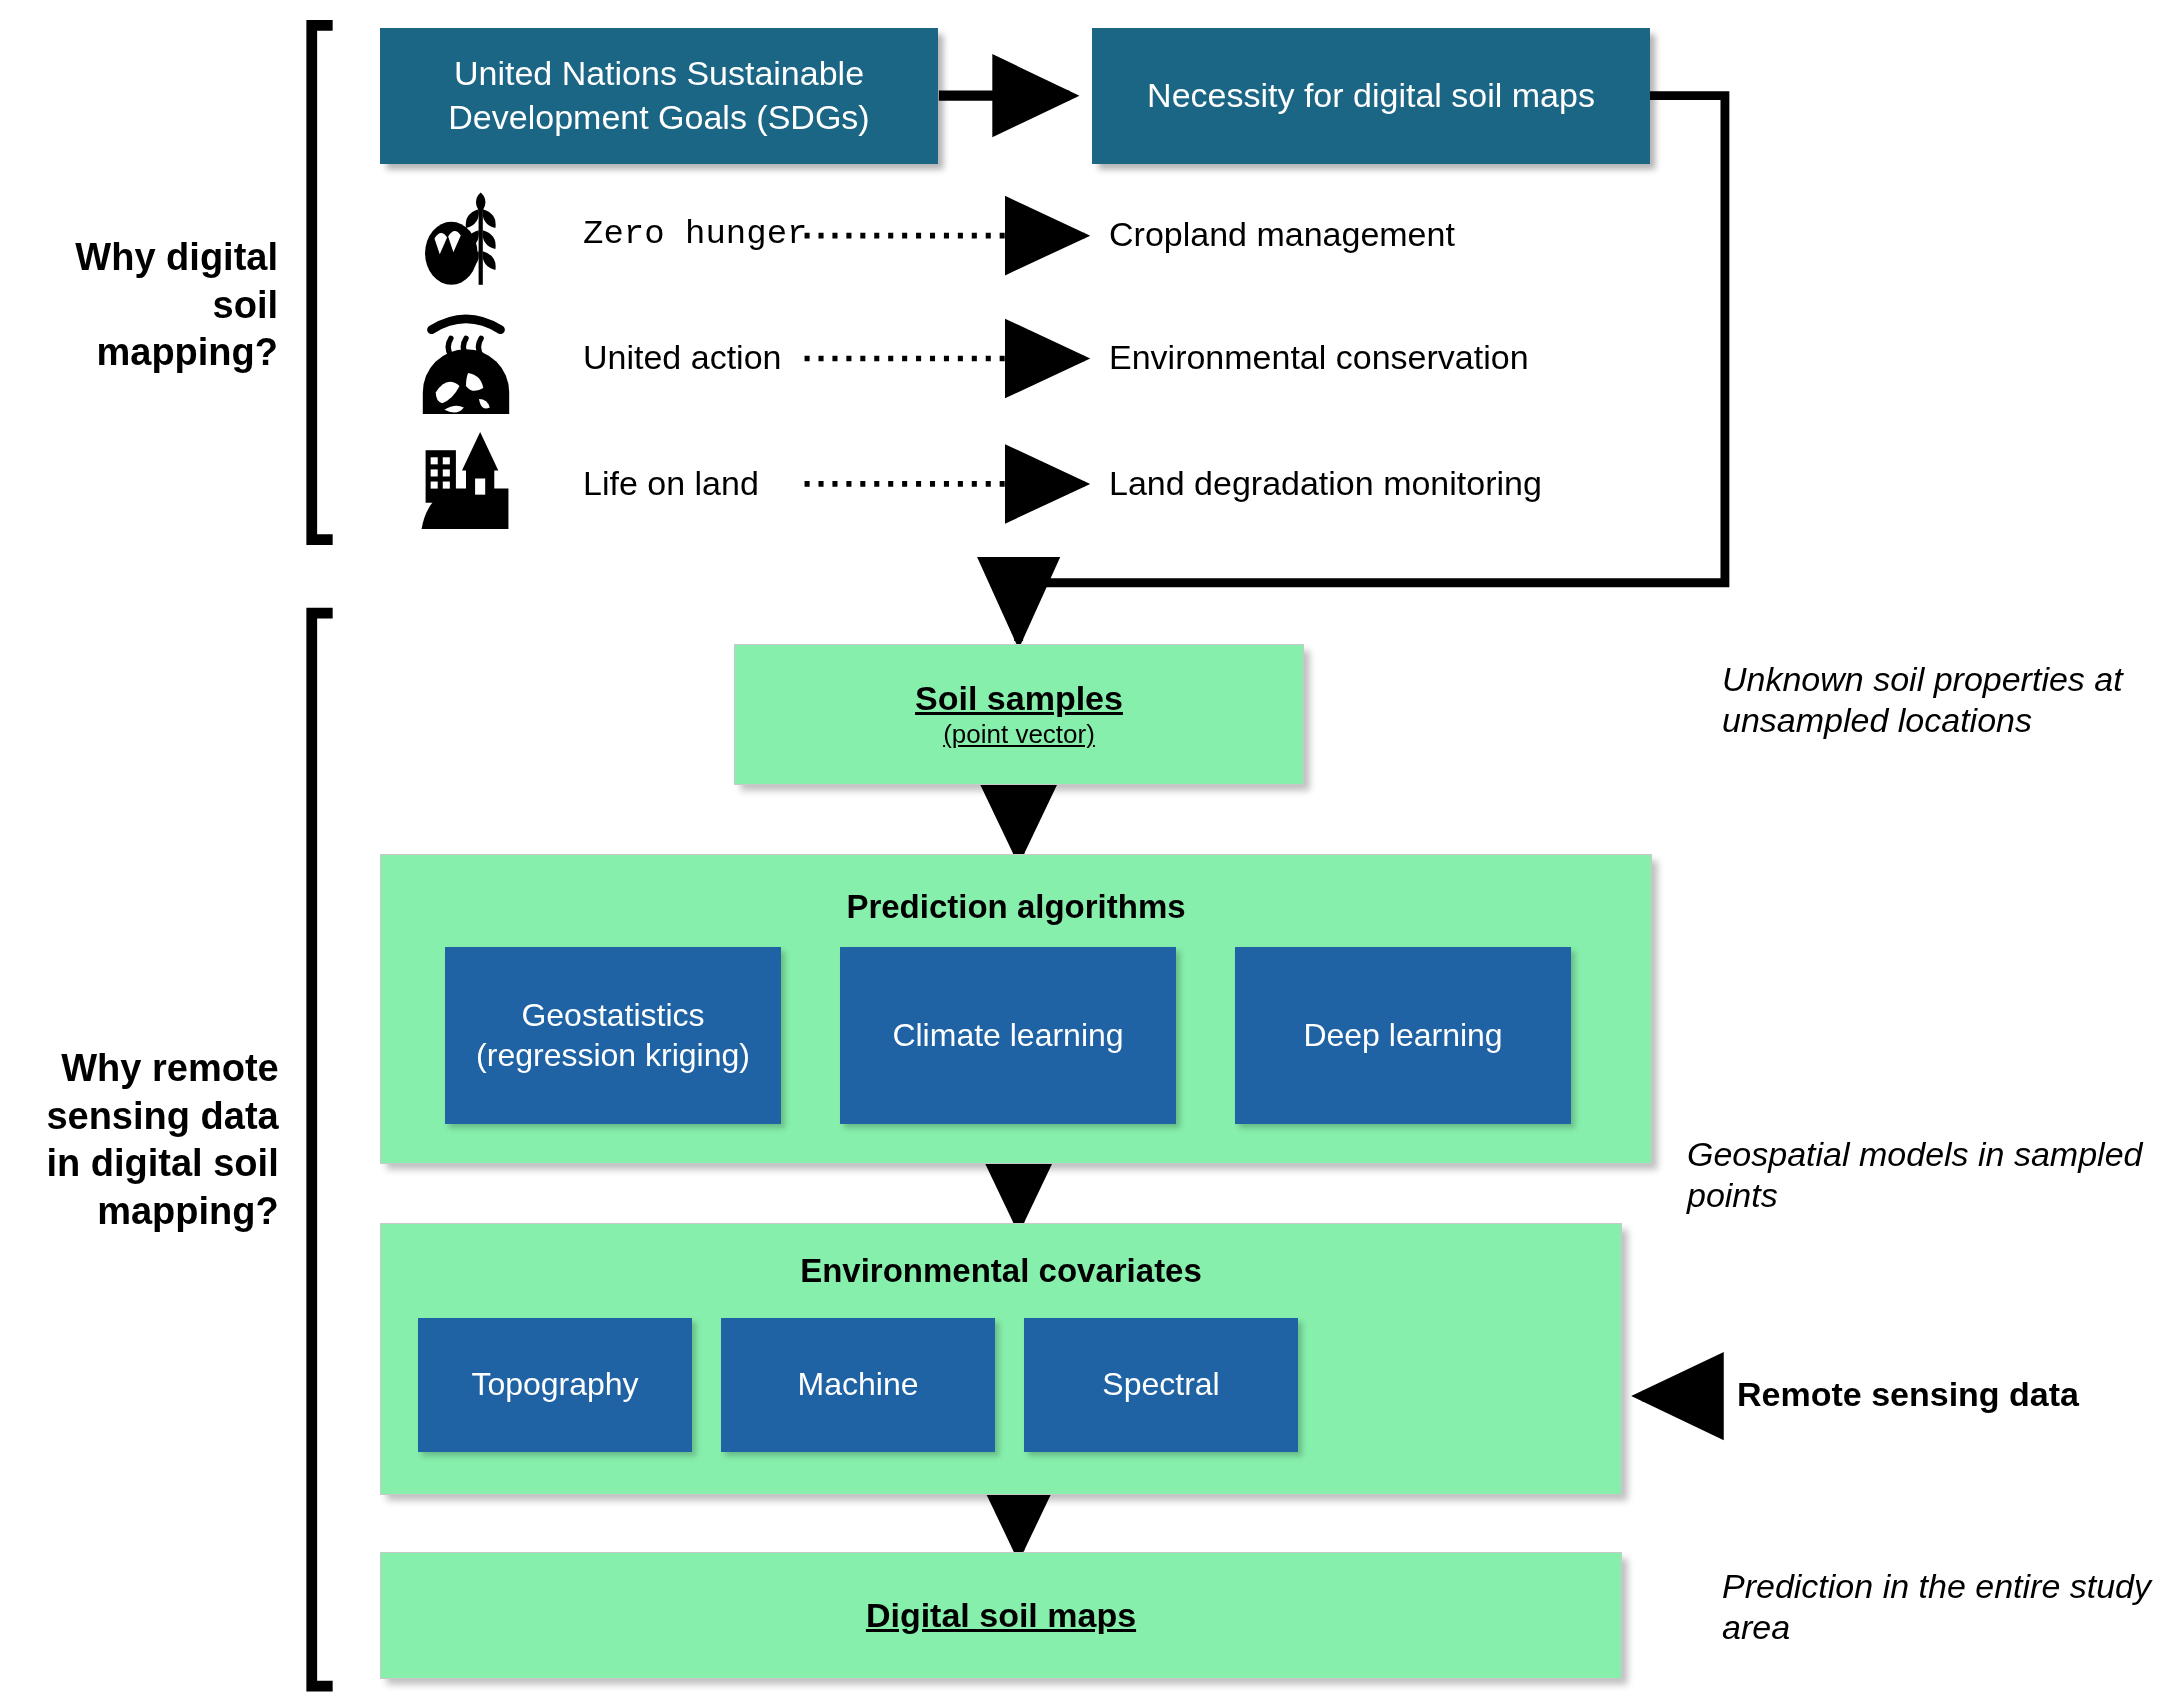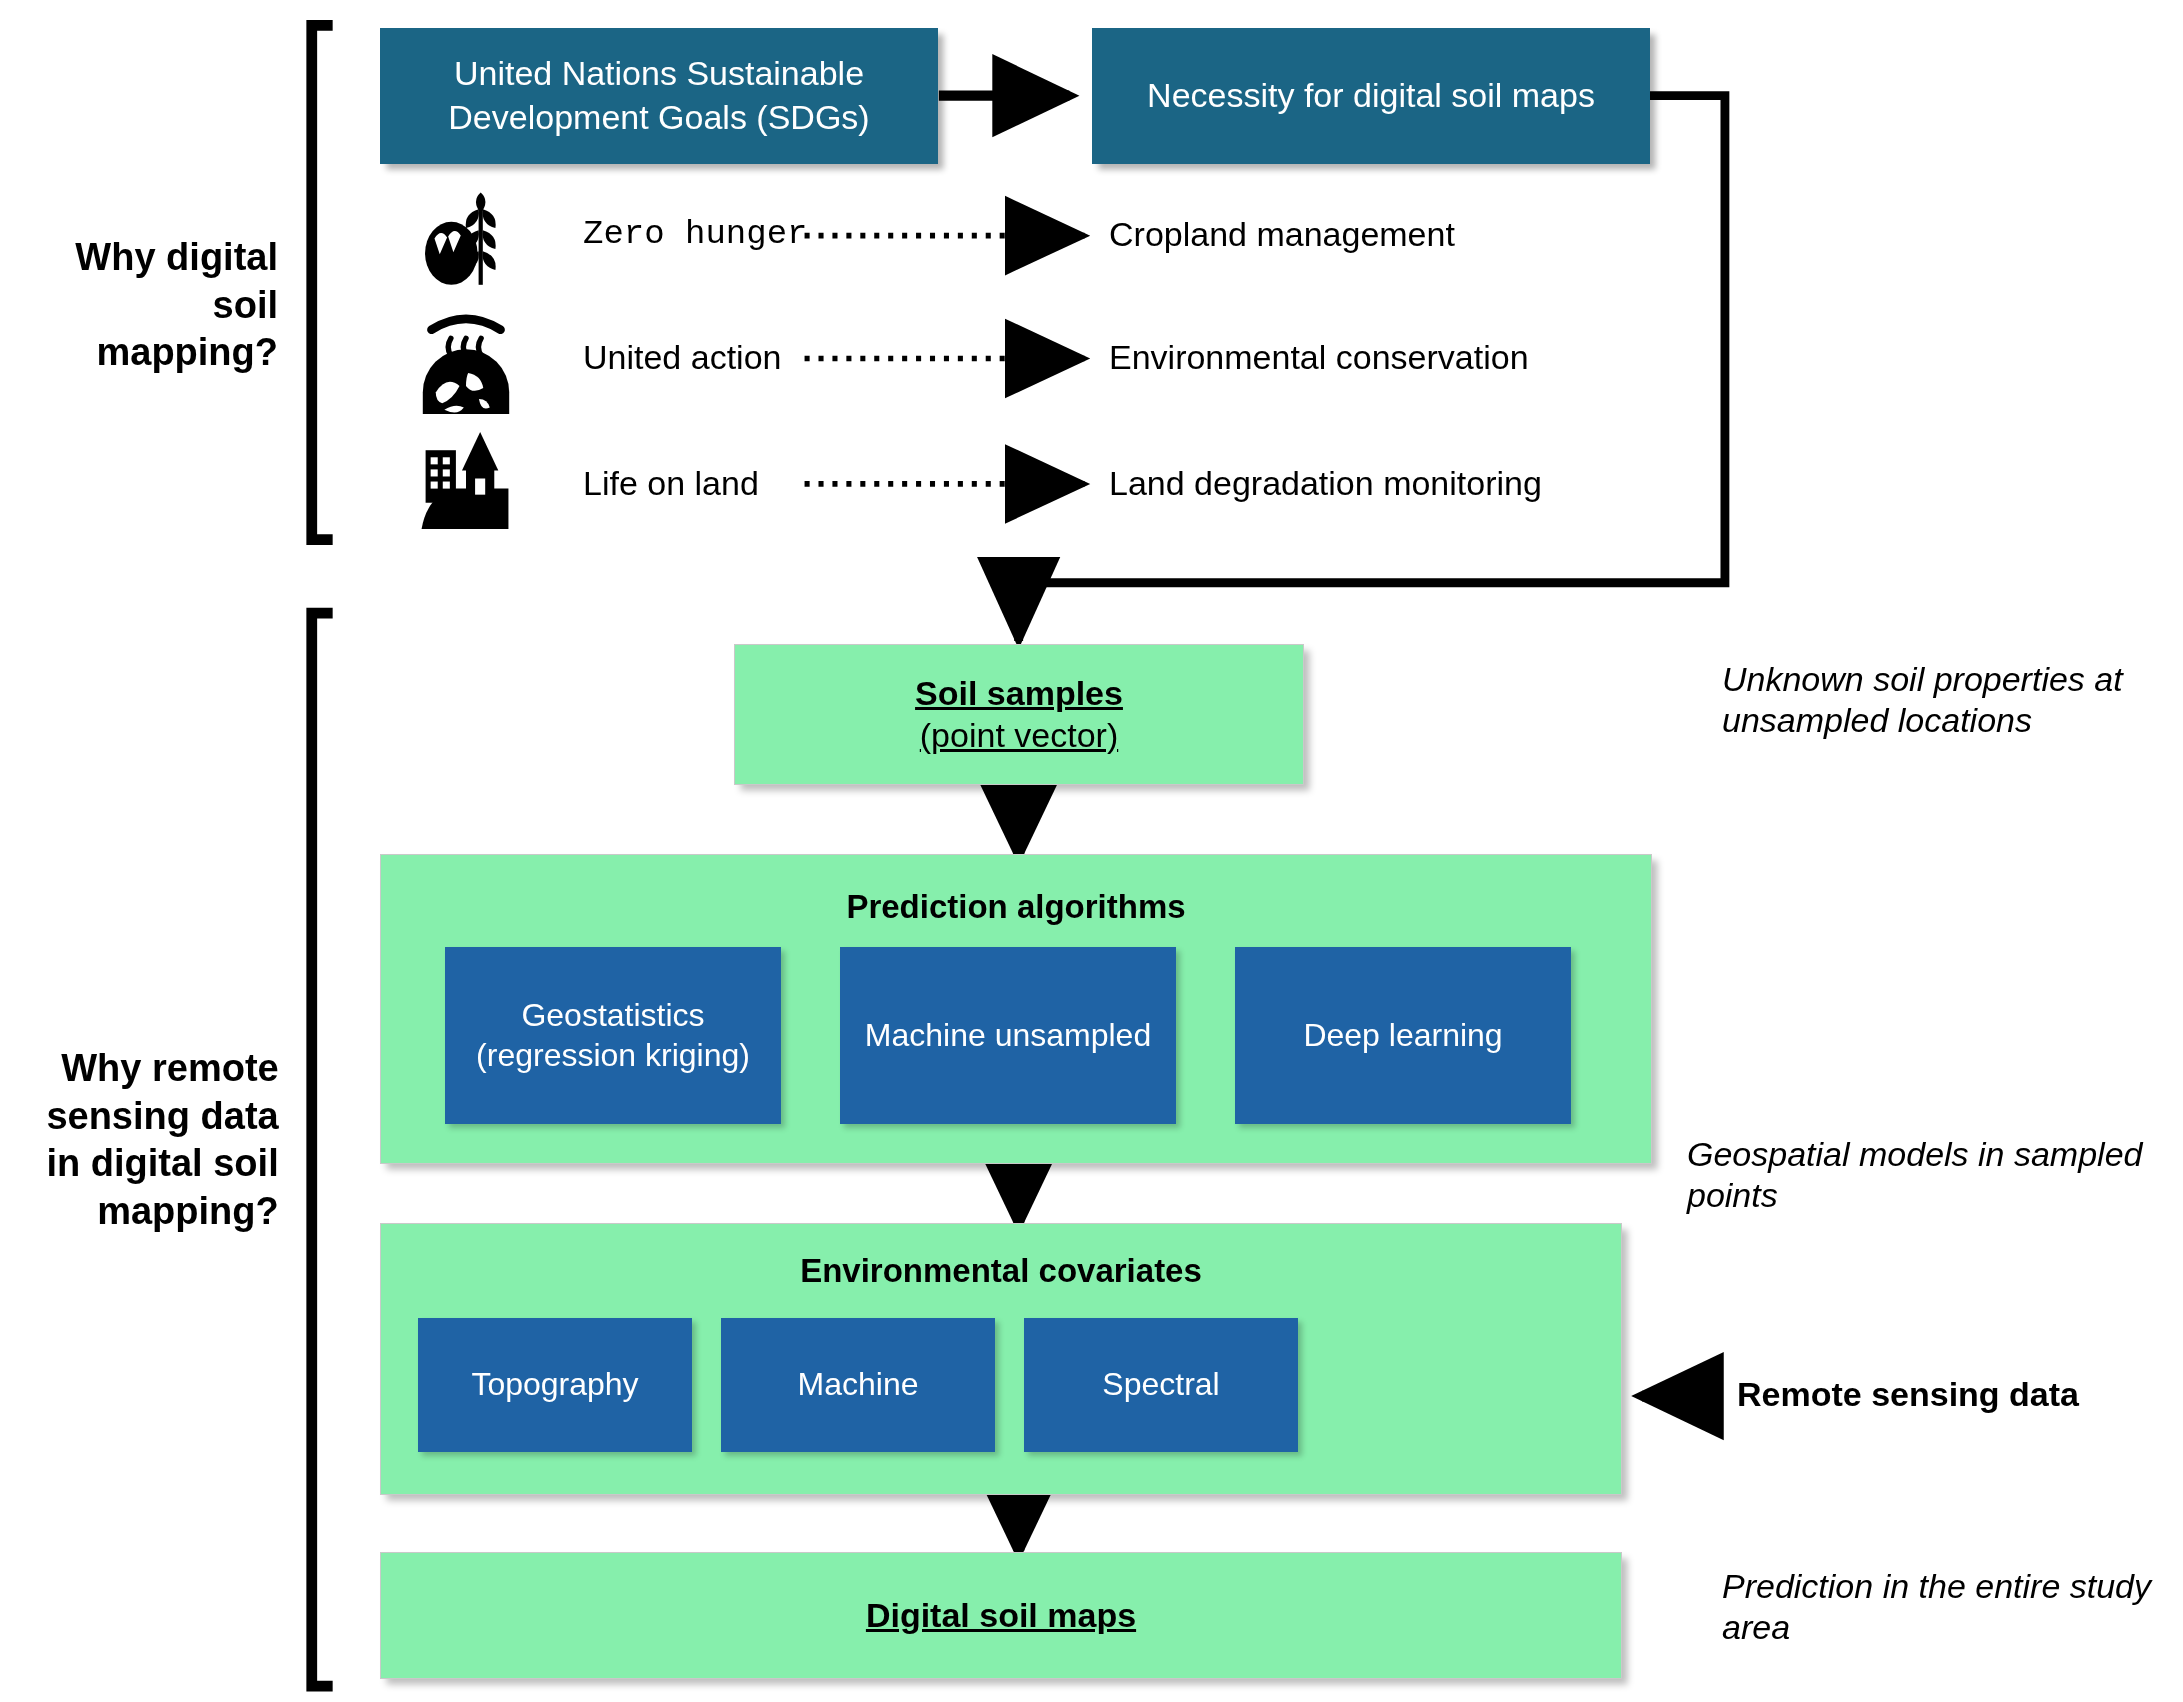--- a/index.html
+++ b/index.html
@@ -83,21 +83,21 @@
     line-height: 1.25;
     text-align: right;
     white-space: pre-line;
   }
 
   .box-heading {
     font-weight: bold;
     font-size: 34px;
   }
   .box-sub {
-    font-size: 34px;
+    font-size: 26px;
   }
 
   .stack-center {
     display: flex;
     flex-direction: column;
     align-items: center;
     justify-content: center;
     text-align: center;
     line-height: 1.22;
   }
@@ -254,21 +254,21 @@
   <div class="abs grey-panel stack-center" style="left:734px; top:644px; width:570px; height:141px;">
     <div class="box-heading">Soil samples</div>
     <div class="box-sub">(point vector)</div>
   </div>
   <div class="abs plain ital" style="left:1722px; top:659px; width:463px;">Unknown soil properties at unsampled locations</div>
 
   <div class="abs grey-panel" style="left:380px; top:854px; width:1272px; height:310px;">
     <div class="panel-title" style="top:33px;">Prediction algorithms</div>
   </div>
   <div class="abs chip" style="left:445px; top:947px; width:336px; height:177px;">Geostatistics (regression kriging)</div>
-  <div class="abs chip" style="left:840px; top:947px; width:336px; height:177px;">Machine unsampled</div>
+  <div class="abs chip" style="left:840px; top:947px; width:336px; height:177px;">Climate learning</div>
   <div class="abs chip" style="left:1235px; top:947px; width:336px; height:177px;">Deep learning</div>
 
   <div class="abs plain ital" style="left:1687px; top:1134px; width:469px;">Geospatial models in sampled points</div>
 
   <div class="abs grey-panel" style="left:380px; top:1223px; width:1242px; height:272px;">
     <div class="panel-title" style="top:28px;">Environmental covariates</div>
   </div>
   <div class="abs chip" style="left:418px; top:1318px; width:274px; height:134px;">Topography</div>
   <div class="abs chip" style="left:721px; top:1318px; width:274px; height:134px;">Machine</div>
   <div class="abs chip" style="left:1024px; top:1318px; width:274px; height:134px;">Spectral</div>

